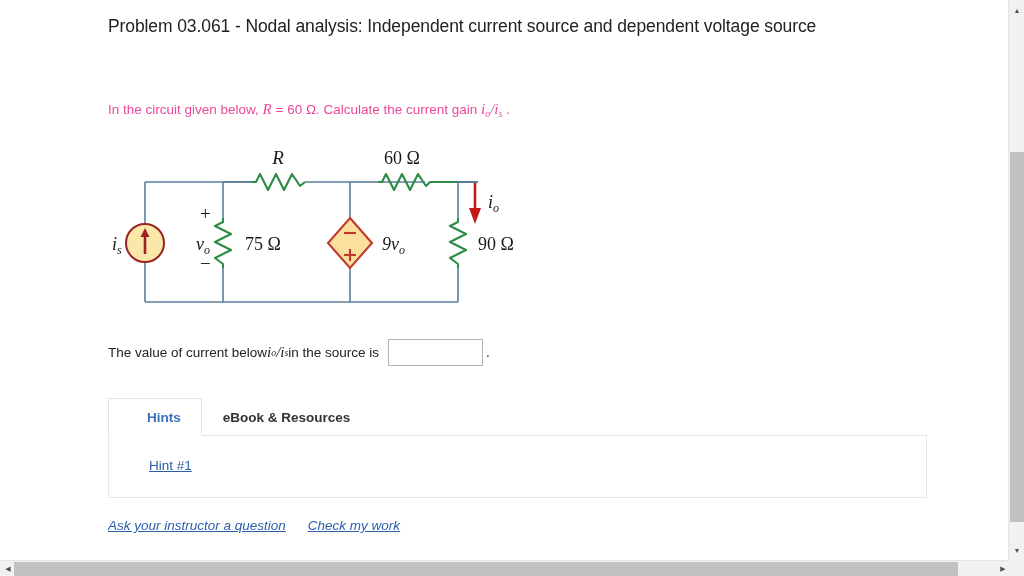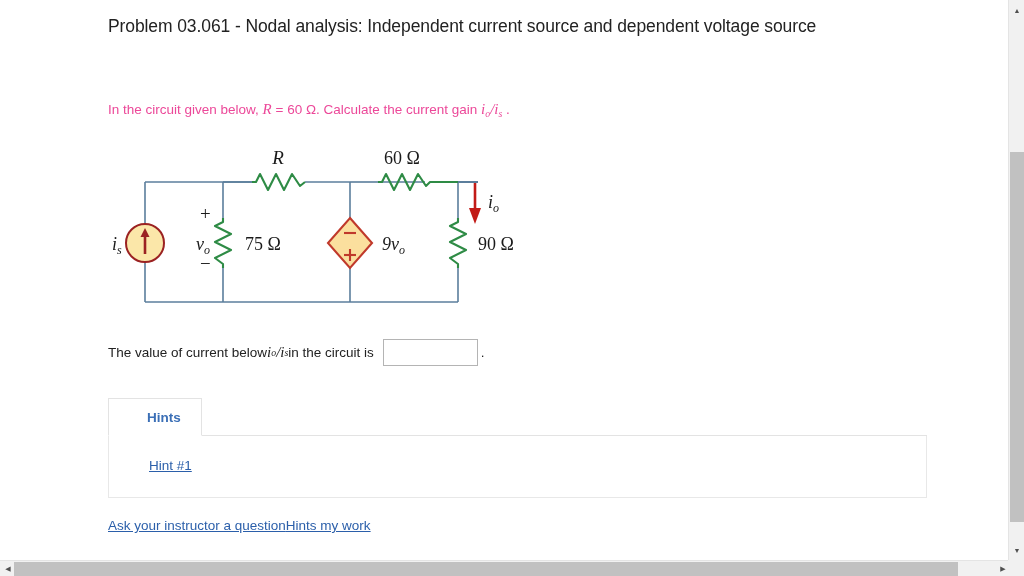--- a/index.html
+++ b/index.html
@@ -128,21 +128,23 @@
     color: #2b5faa;
     text-decoration: underline;
     cursor: pointer;
   }
 
   
   .bottom-links {
     position: absolute;
     left: 108px; top: 518px;
     display: flex;
-    font-size: 13.5px;
+    gap: 22px;
+    font-size: 13.5px;
+    font-style: italic;
   }
   .bottom-links a {
     color: #2b5faa;
     text-decoration: underline;
     cursor: pointer;
   }
 
   
   .vscroll {
     position: absolute;
@@ -278,36 +280,37 @@
       </svg>
     </div>
 
     <div class="answer-line">
       <span>The value of current below </span>
         <span class="frac-i">i</span>
         <span class="frac-i sub">o</span>
         <span class="frac-i">/</span>
         <span class="frac-i">i</span>
         <span class="frac-i sub">s</span>
-        <span> in the circuit is</span>
+        <span> in the source is</span>
       <input class="answer-input" type="text" value="" style="">
       <span>.</span>
     </div>
 
     <div class="tabs">
       <div class="tab active">Hints</div>
+      <div class="tab">eBook &amp; Resources</div>
     </div>
 
     <div class="hints-panel">
       <a class="hint-link">Hint #1</a>
     </div>
 
     <div class="bottom-links">
       <a>Ask your instructor a question</a>
-      <a>Hints my work</a>
+      <a>Check my work</a>
     </div>
   </div>
 
   <div class="vscroll">
     <div class="arrow up">▲</div>
     <div class="thumb"></div>
     <div class="arrow down">▼</div>
   </div>
 
   <div class="hscroll">

